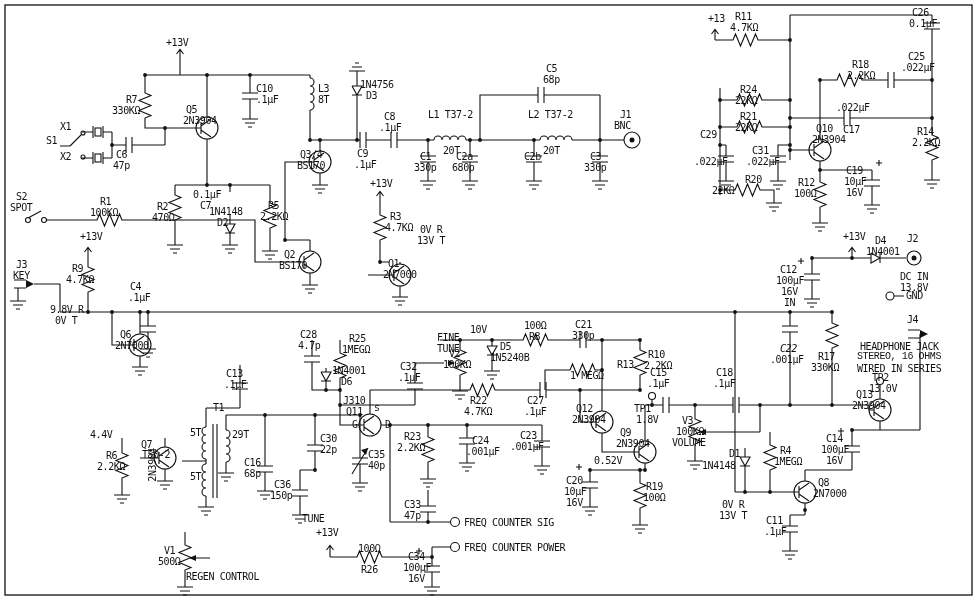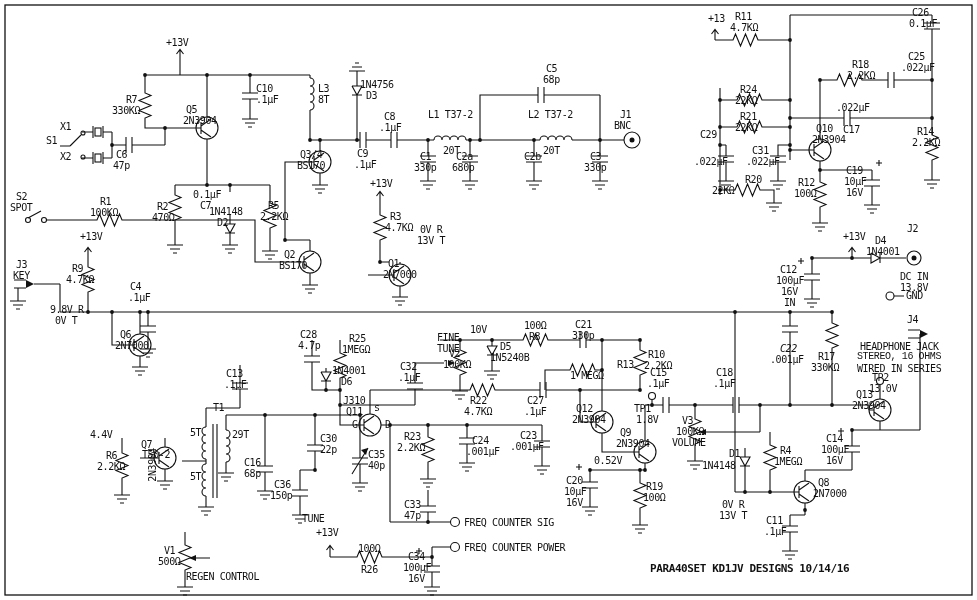--- a/index.html
+++ b/index.html
@@ -418,21 +418,21 @@
       <span class="lbl" style="left: 717px; top: 175px; margin-left: 28px;">R20</span>
       <span class="lbl" style="left: 712px; top: 186px;">22KΩ</span>
       <span class="lbl" style="left: 798px; top: 178px;">R12</span>
       <span class="lbl" style="left: 794px; top: 189px;">100Ω</span>
       <span class="lbl" style="left: 846px; top: 166px;">C19</span>
       <span class="lbl" style="left: 844px; top: 177px;">10µF</span>
       <span class="lbl" style="left: 846px; top: 188px;">16V</span>
       <span class="lbl" style="left: 843px; top: 232px;">+13V</span>
       <span class="lbl" style="left: 875px; top: 236px;">D4</span>
       <span class="lbl" style="left: 866px; top: 247px;">1N4001</span>
-      <span class="lbl" style="left: 907px; top: 224px;">J2</span>
+      <span class="lbl" style="left: 907px; top: 234px;">J2</span>
       <span class="lbl" style="left: 900px; top: 272px;">DC IN</span>
       <span class="lbl" style="left: 900px; top: 283px;">13.8V</span>
       <span class="lbl" style="left: 780px; top: 265px;">C12</span>
       <span class="lbl" style="left: 776px; top: 276px;">100µF</span>
       <span class="lbl" style="left: 781px; top: 287px;">16V</span>
       <span class="lbl" style="left: 784px; top: 298px;">IN</span>
       <span class="lbl" style="left: 906px; top: 291px;">GND</span>
       <span class="lbl" style="left: 907px; top: 315px;">J4</span>
       <span class="lbl" style="left: 860px; top: 342px;">HEADPHONE JACK</span>
       <span class="lbl" style="left: 857px; top: 352px; font-family: Liberation Mono, monospace;">STEREO, 16 OHMS</span>
@@ -544,14 +544,13 @@
       <span class="lbl" style="left: 358px; top: 544px;">100Ω</span>
       <span class="lbl" style="left: 361px; top: 565px;">R26</span>
       <span class="lbl" style="left: 408px; top: 552px;">C34</span>
       <span class="lbl" style="left: 403px; top: 563px;">100µF</span>
       <span class="lbl" style="left: 408px; top: 574px;">16V</span>
       <span class="lbl" style="left: 164px; top: 546px;">V1</span>
       <span class="lbl" style="left: 158px; top: 557px; text-align: right;">500Ω</span>
       <span class="lbl" style="left: 186px; top: 572px;">REGEN CONTROL</span>
     </div>
 
-<div class="title" style="left:650px;top:562px">PARA40SET KD1JV DESIGNS 10/14/16</div>
 </div>
 
 </body></html>

